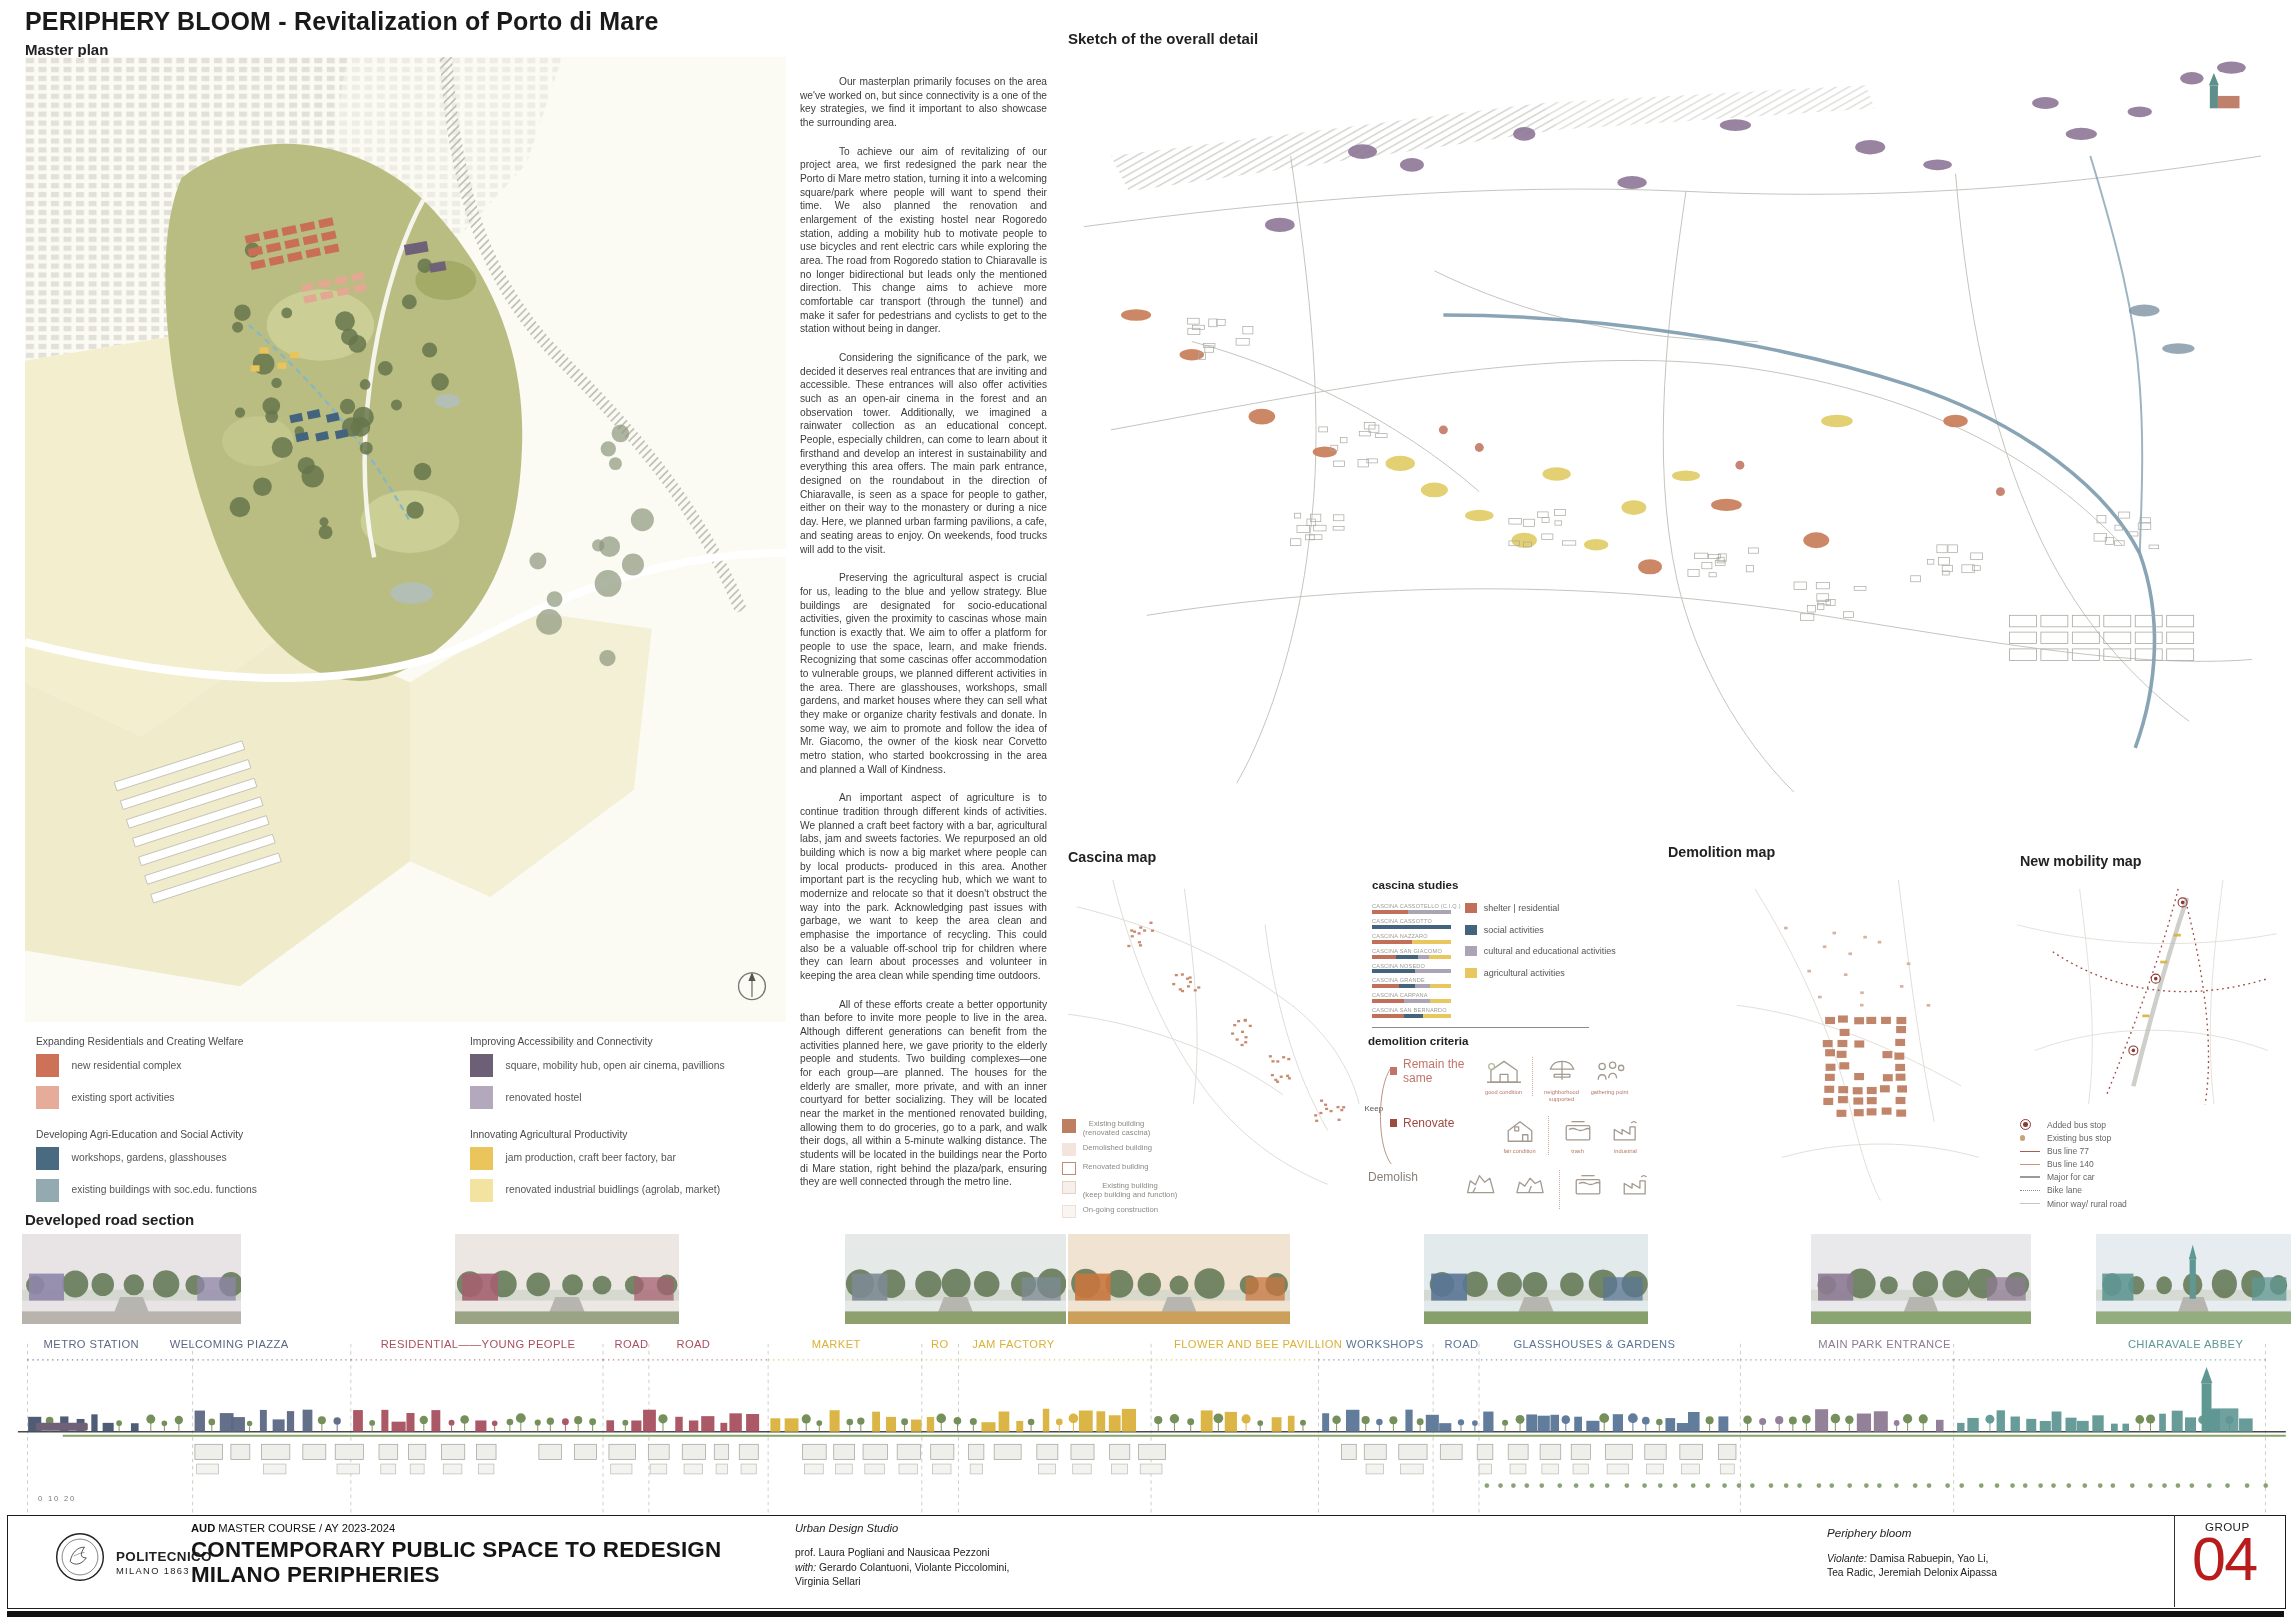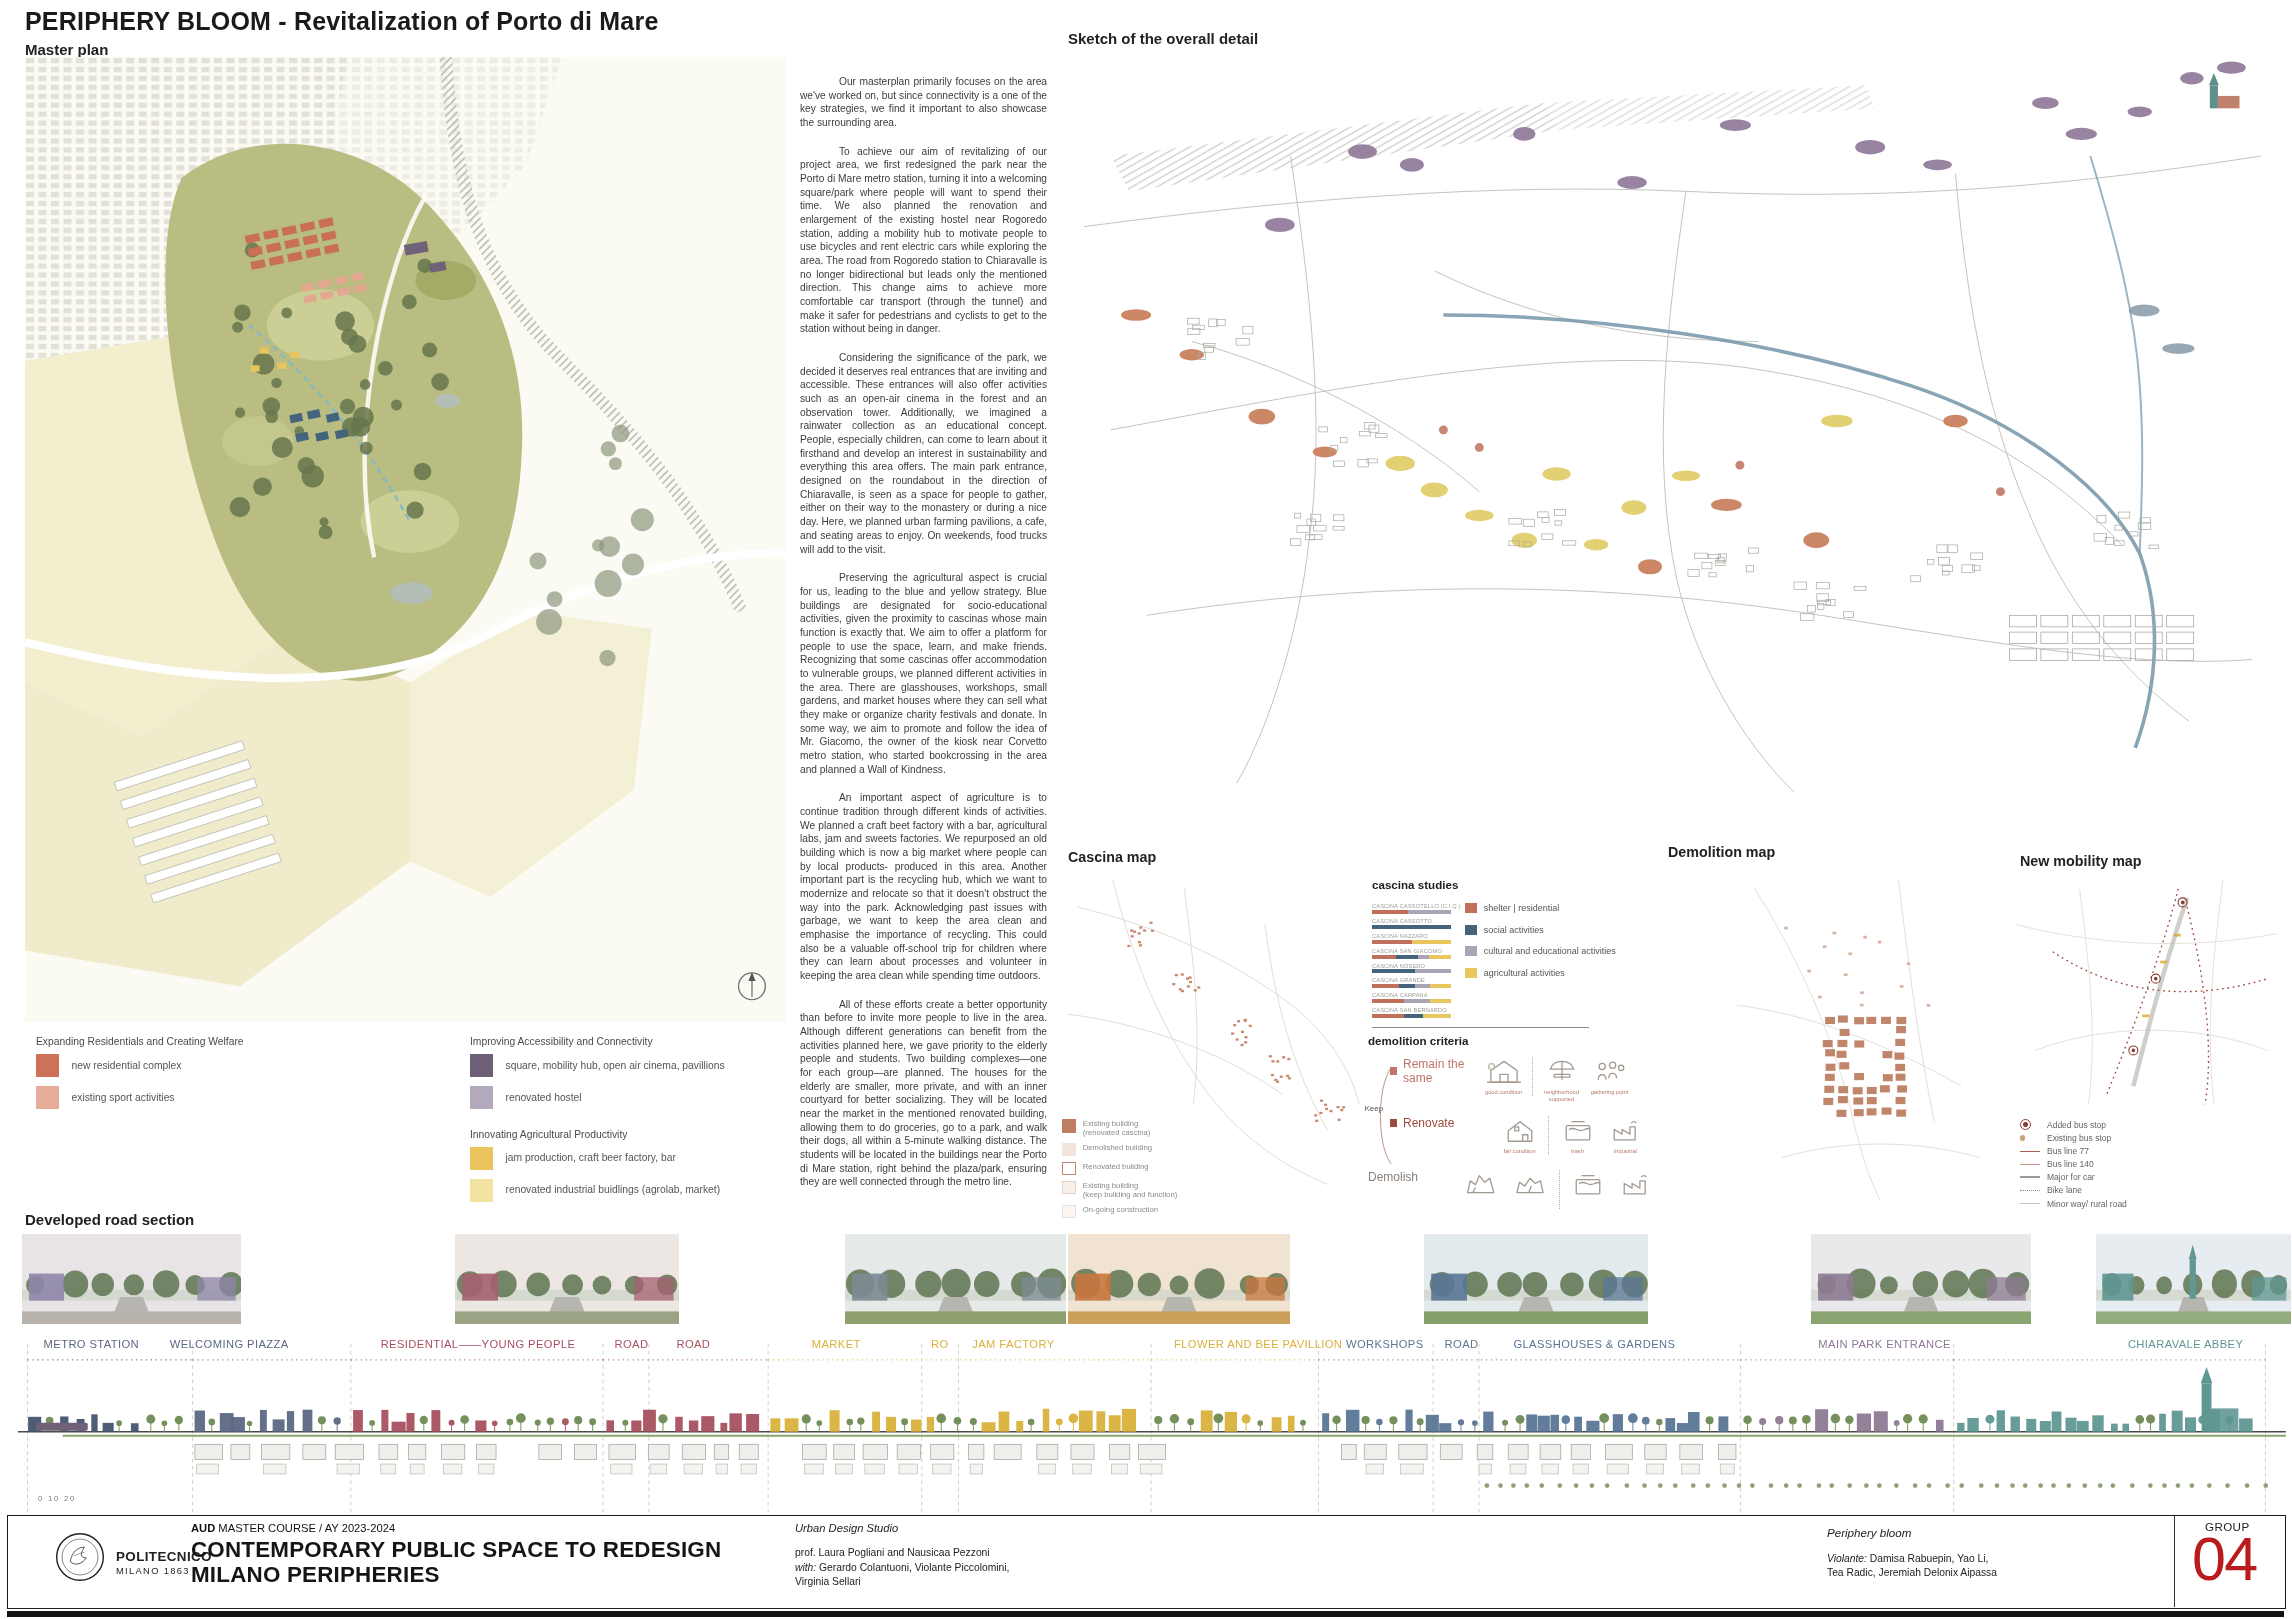--- a/index.html
+++ b/index.html
@@ -26,21 +26,21 @@
   .mp-leg-label{font-size:10.3px;color:#555;padding-top:5.4px;}
   
   #essay{left:800px;top:75px;width:247px;height:1142px;overflow:hidden;text-align:justify;
          font-size:10.2px;line-height:1.34;color:#3c3c3c;}
   #essay p{margin:0 0 15px 0;text-indent:39px;}
   
   #sketch-svg{left:1057px;top:50px;width:1231px;height:795px;}
   
   #cascina-svg{left:1059px;top:871px;width:310px;height:333px;}
   #cascina-map-legend{left:1062px;top:1119px;width:170px;}
-  .cm-item{display:flex;align-items:flex-start;margin-bottom:5.4px;}
+  .cm-item{display:flex;align-items:flex-start;margin-bottom:5.4px;text-align:center;}
   .cm-swatch{width:11.6px;height:11.6px;margin-right:7.2px;flex:0 0 auto;border:0.9px solid transparent;}
   .cm-label{font-size:7.7px;color:#8a8a86;white-space:pre-line;line-height:1.2;}
   
   #cs-panel{left:1372px;top:878px;width:345px;height:150px;}
   #cs-title{font-size:11.6px;font-weight:bold;margin-bottom:9px;}
   .cs-row{margin-bottom:4px;width:81px;}
   .cs-name{font-size:5.6px;color:#9a9a94;letter-spacing:0.2px;white-space:nowrap;}
   .cs-bar{display:flex;height:4px;width:79px;margin-top:0.9px;}
   #cs-bars{position:absolute;left:0;top:25px;}
   #cs-legend{position:absolute;left:93px;top:25px;}
@@ -236,20 +236,31 @@
       <div class="mp-leg-col" style="left: 36px;">
         <div class="mp-leg-group">
           <div class="mp-leg-title">Expanding Residentials and Creating Welfare</div>
           <div class="mp-leg-item">
             <div class="mp-swatch" style="background: rgb(205, 114, 88);"></div>
             <div class="mp-leg-label">new residential complex</div>
           </div>
           <div class="mp-leg-item">
             <div class="mp-swatch" style="background: rgb(228, 172, 153);"></div>
             <div class="mp-leg-label">existing sport activities</div>
+          </div>
+        </div>
+        <div class="mp-leg-group">
+          <div class="mp-leg-title">Developing Agri-Education and Social Activity</div>
+          <div class="mp-leg-item">
+            <div class="mp-swatch" style="background: rgb(74, 106, 130);"></div>
+            <div class="mp-leg-label">workshops, gardens, glasshouses</div>
+          </div>
+          <div class="mp-leg-item">
+            <div class="mp-swatch" style="background: rgb(147, 170, 176);"></div>
+            <div class="mp-leg-label">existing buildings with soc.edu. functions</div>
           </div>
         </div>
       </div>
       <div class="mp-leg-col" style="left: 470px;">
         <div class="mp-leg-group">
           <div class="mp-leg-title">Improving Accessibility and Connectivity</div>
           <div class="mp-leg-item">
             <div class="mp-swatch" style="background: rgb(109, 95, 117);"></div>
             <div class="mp-leg-label">square, mobility hub, open air cinema, pavillions</div>
           </div>

